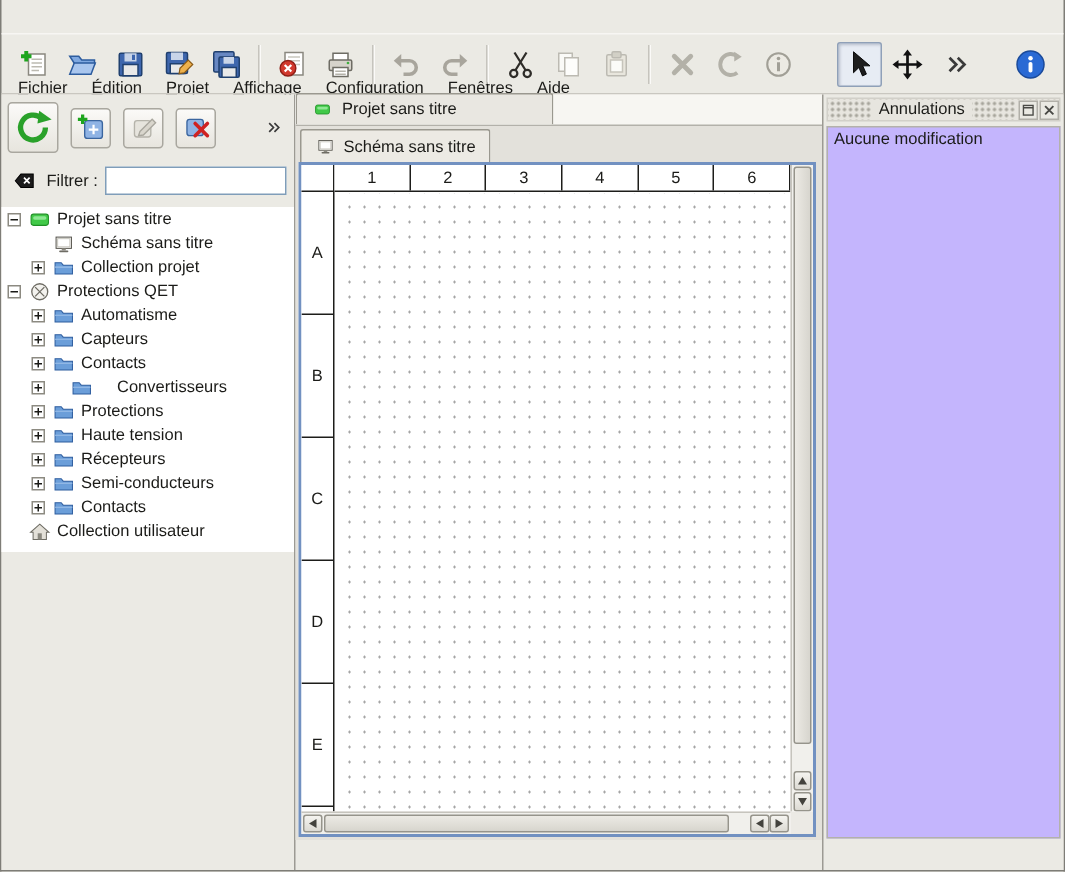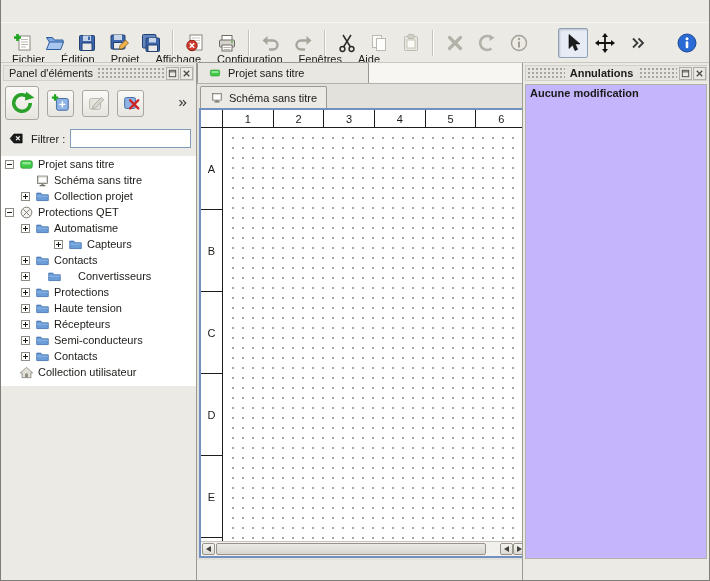--- a/index.html
+++ b/index.html
@@ -19,21 +19,21 @@
   .ic{display:inline-block;}
   .ic svg{width:100%;height:100%;display:block;}
   .tb-btn .ic{width:22px;height:22px;}
   .tb-sep{width:0;height:26px;border-left:1px solid #c6c4bd;border-right:1px solid #fbfaf8;margin:0 5px;flex:none;}
   .tb-space{width:22px;flex:none;}
   .tb-flex{flex:1;}
 
   
   .dock{position:absolute;top:63px;bottom:0;background:#ebeae4;}
   .dock-left{left:0;width:196px;border-right:1px solid #9c9a93;}
-  .dock-right{left:521px;right:0;border-left:1px solid #9c9a93;font-weight:bold;}
+  .dock-right{left:547px;right:0;border-left:1px solid #9c9a93;}
   .dock-title{height:16px;margin:2px 2px 0 2px;display:flex;align-items:center;border:1px solid #d2d0c9;
     background-color:#e7e5df;background-image:radial-gradient(#a7a59c 1px,transparent 1.15px);background-size:4px 4px;background-position:1px 1px;}
   .dock-title-text{background:#e7e5df;padding:0 5px;line-height:13px;white-space:nowrap;}
   .dock-title-btns{margin-left:auto;display:flex;gap:1px;background:#e7e5df;padding-left:2px;}
   .dock-title.centered .dock-title-text{margin-left:auto;}
   .dock-btn{width:13px;height:13px;border:1px solid #b1afa8;background:#eae9e3;display:flex;align-items:center;justify-content:center;}
   .dock-btn .ic{width:11px;height:11px;}
 
   
   .panel-toolbar{display:flex;align-items:center;padding:5px 6px 0 4px;}
@@ -279,40 +279,20 @@
           <svg viewBox="0 0 22 22">
             <circle cx="11" cy="11" r="9" fill="#2a6ad4" stroke="#1a4a9a"></circle>
             <circle cx="11" cy="6.8" r="1.5" fill="#fff"></circle>
             <rect x="9.7" y="9.3" width="2.6" height="7" rx="1.2" fill="#fff"></rect>
           </svg>
         </span>
       </div>
     </div>
 
   <div class="dock dock-left">
-    <div class="dock-title">
-      <span class="dock-title-text">Panel d'éléments</span>
-      <span class="dock-title-btns">
-        <span class="dock-btn">
-            <span class="ic">
-              <svg viewBox="0 0 12 12">
-                <rect x="2.5" y="2.5" width="7" height="7" fill="none" stroke="#4a4a46"></rect>
-                <path d="M2.5 4.2h7" stroke="#4a4a46"></path>
-              </svg>
-            </span>
-          </span>
-        <span class="dock-btn">
-            <span class="ic">
-              <svg viewBox="0 0 12 12">
-                <path d="M3 3l6 6M9 3 3 9" stroke="#4a4a46" stroke-width="1.4" fill="none"></path>
-              </svg>
-            </span>
-          </span>
-      </span>
-    </div>
     <div class="panel-toolbar" id="panel-toolbar">
         <div class="pbtn big">
           <span class="ic">
             <svg viewBox="0 0 22 22">
               <path d="M18 11a7 7 0 1 1-2.05-4.95" fill="none" stroke="#2aa12a" stroke-width="3"></path>
               <polygon points="14.5,1.5 21.5,6.5 13.5,8.8" fill="#2aa12a"></polygon>
             </svg>
           </span>
         </div>
         <div class="pbtn small">
@@ -406,21 +386,21 @@
         <div class="tree-row" style="padding-left: 20px;">
           <span class="exp plus"></span>
           <span class="ic tree-icon">
             <svg viewBox="0 0 22 22">
               <path d="M2.5 7.5V17h17V8.5h-9l-2-2.5H2.5z" fill="#6b9ed9" stroke="#2d5c9e"></path>
               <path d="M2.5 10.5h17" stroke="#9cbfe9" stroke-width="1.2" fill="none"></path>
             </svg>
           </span>
           <span class="tree-label">Automatisme</span>
         </div>
-        <div class="tree-row" style="padding-left: 20px; margin-left: 33px;">
+        <div class="tree-row" style="padding-left: 20px;">
           <span class="exp plus"></span>
           <span class="ic tree-icon">
             <svg viewBox="0 0 22 22">
               <path d="M2.5 7.5V17h17V8.5h-9l-2-2.5H2.5z" fill="#6b9ed9" stroke="#2d5c9e"></path>
               <path d="M2.5 10.5h17" stroke="#9cbfe9" stroke-width="1.2" fill="none"></path>
             </svg>
           </span>
           <span class="tree-label">Capteurs</span>
         </div>
         <div class="tree-row" style="padding-left: 20px;">

